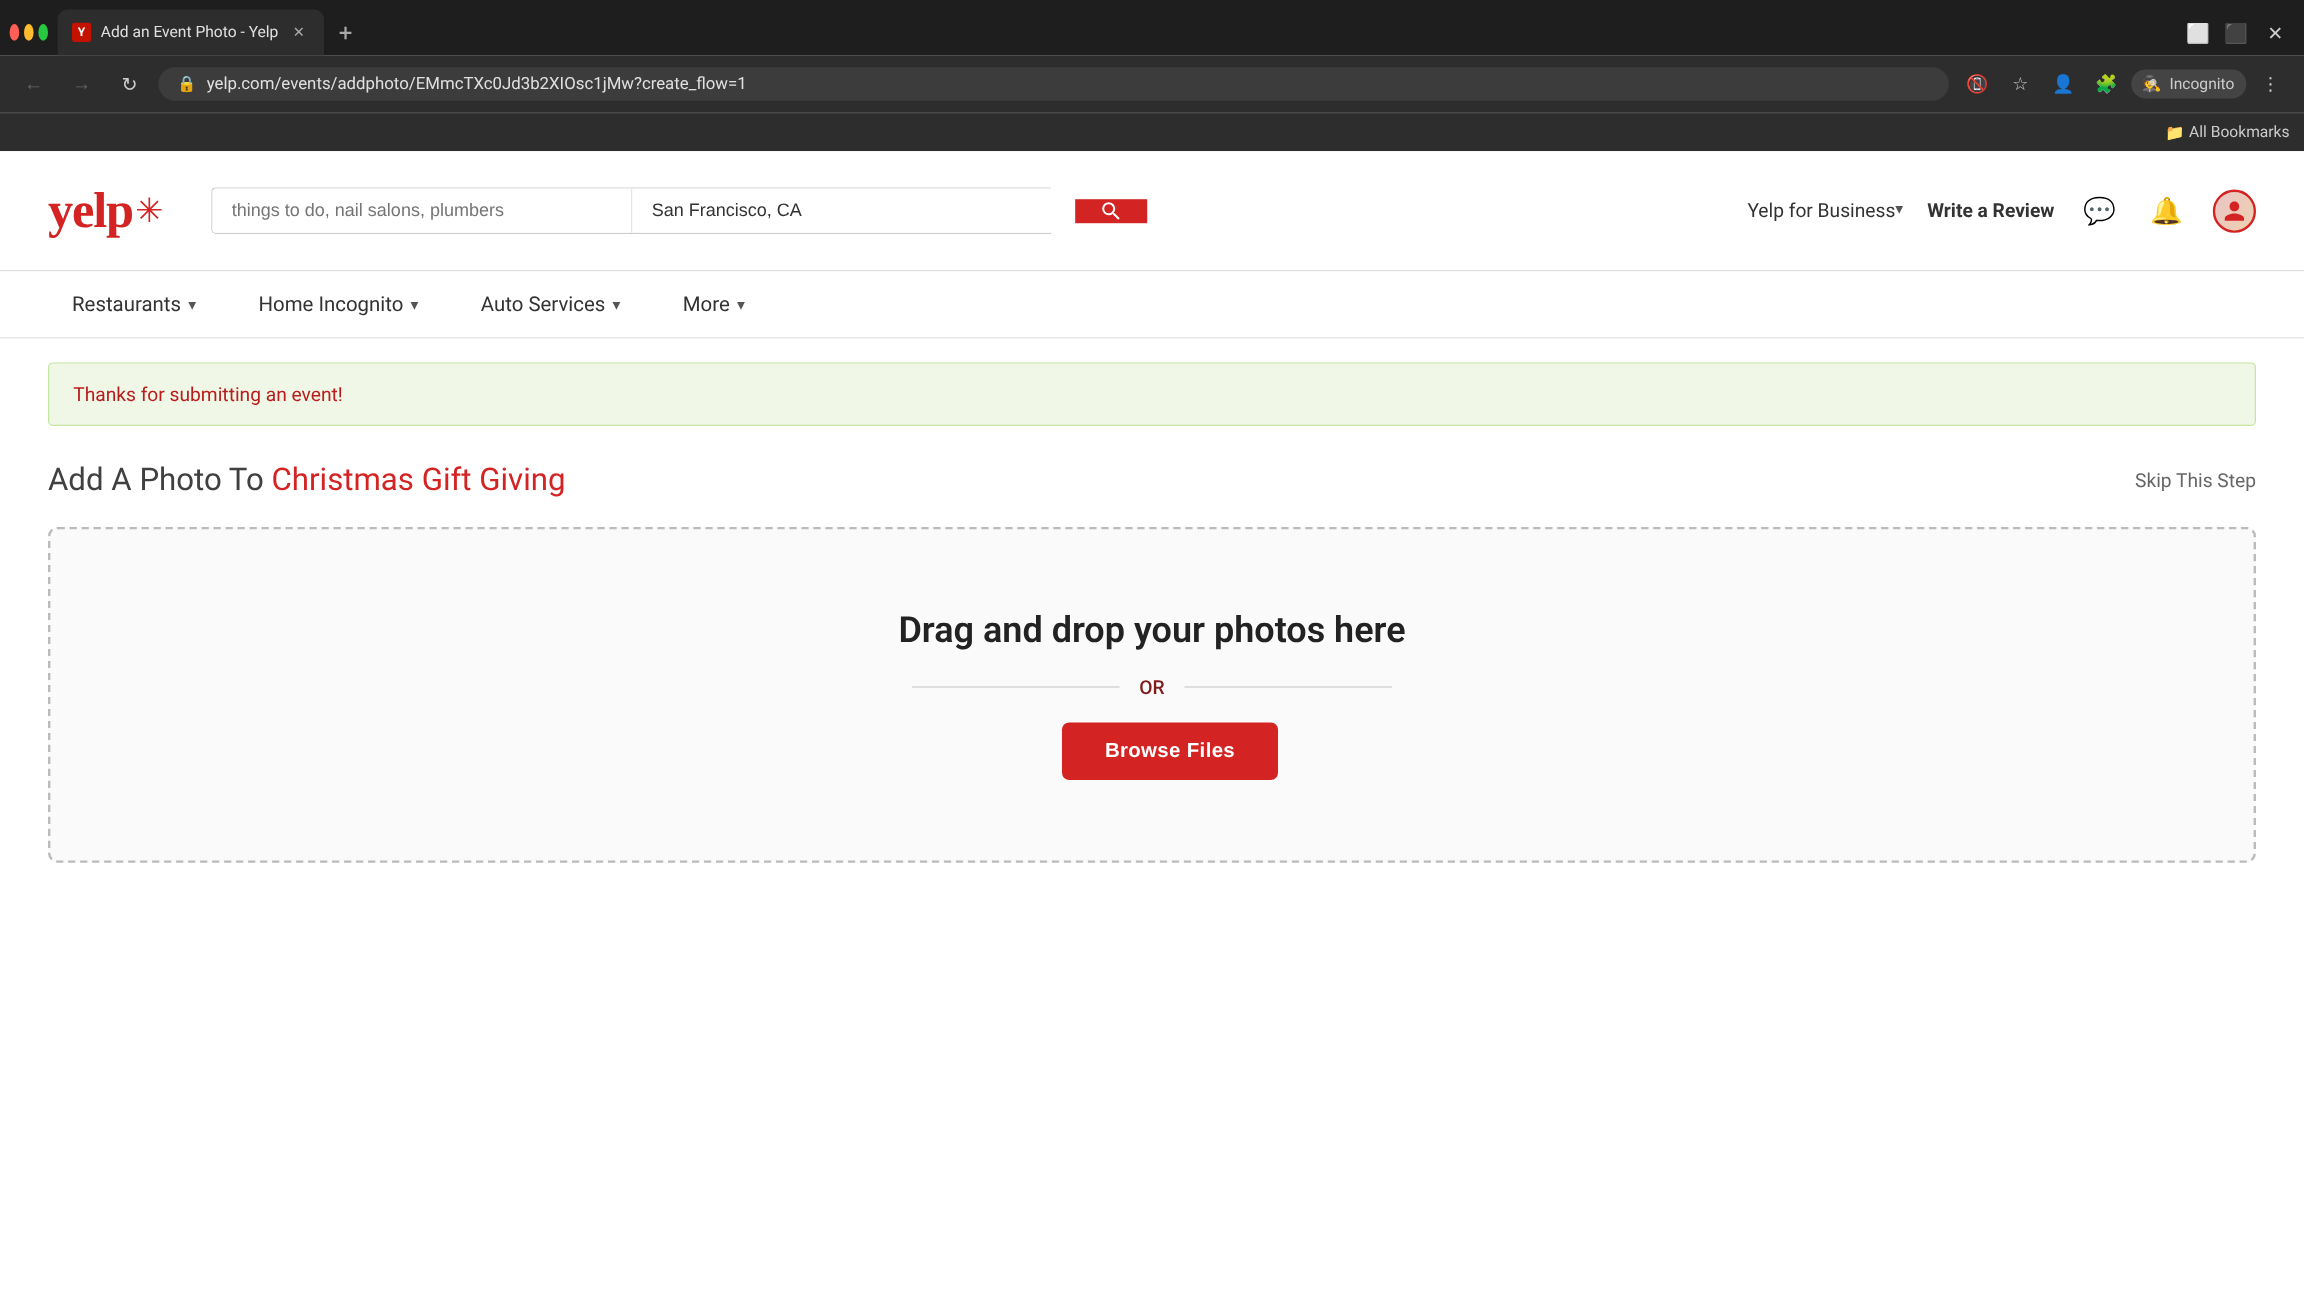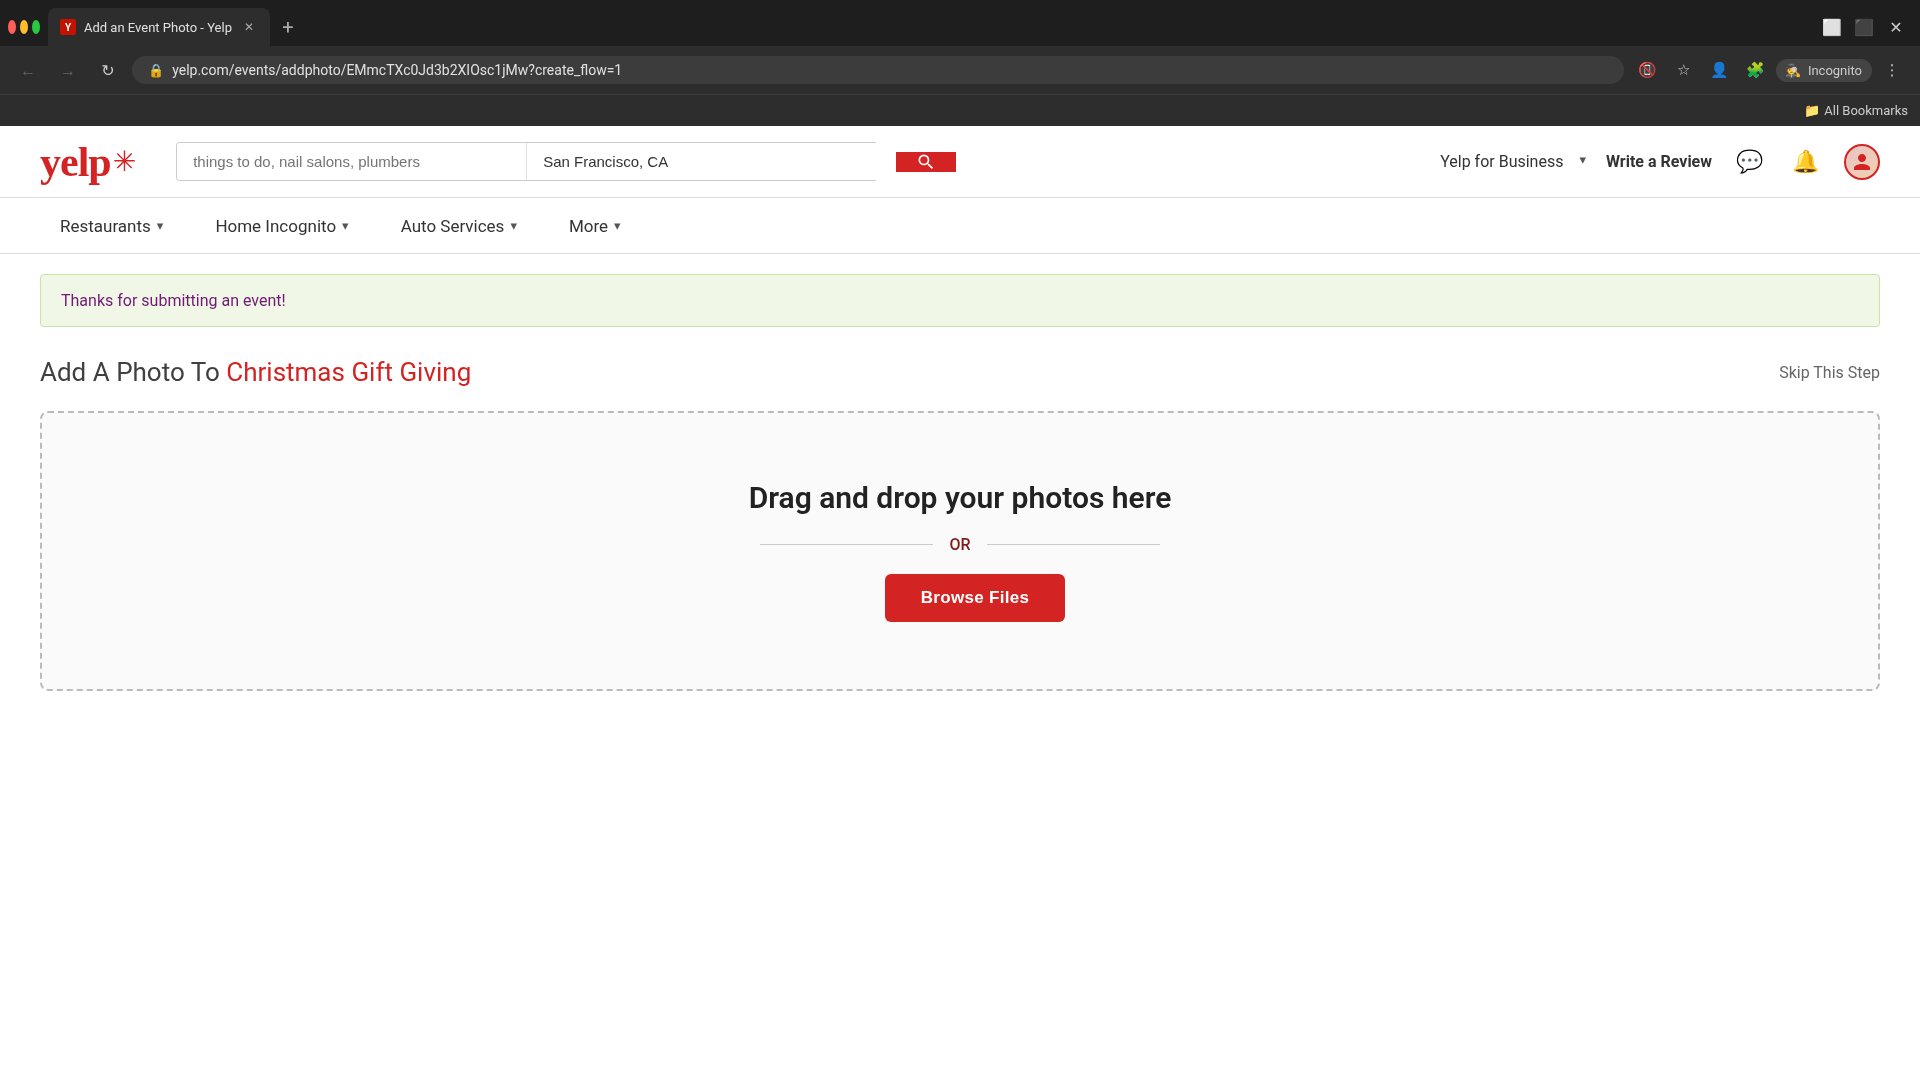--- a/index.html
+++ b/index.html
@@ -136,21 +136,21 @@
       width: 100%;
     }
 
     
     .yelp-header {
       display: flex;
       align-items: center;
       padding: 12px 40px;
       gap: 20px;
       border-bottom: 1px solid #e0e0e0;
-      height: 72px;
+      height: 100px;
     }
     .yelp-logo {
       display: flex;
       align-items: center;
       margin-right: 20px;
       cursor: pointer;
     }
     .yelp-logo-text {
       font-size: 42px;
       font-weight: 900;
@@ -207,21 +207,21 @@
       display: flex;
       align-items: center;
       gap: 20px;
       margin-left: auto;
     }
     .yelp-for-business {
       font-size: 16px;
       color: #333;
       cursor: pointer;
       display: flex;
-      gap: 16px;
+      gap: 0;
       font-weight: 400;
     }
     .write-review {
       font-size: 16px;
       color: #333;
       cursor: pointer;
       font-weight: 700;
       white-space: nowrap;
     }
     .header-icon {
@@ -266,21 +266,21 @@
     
     .success-banner {
       background: #f0f7e6;
       border: 1px solid #c3e6a0;
       margin: 20px 40px;
       padding: 16px 20px;
       border-radius: 4px;
     }
     .success-text {
       font-size: 16px;
-      color: #701a75;
+      color: #b91c1c;
     }
 
     
     .add-photo-section {
       padding: 10px 40px 40px;
     }
     .page-heading {
       display: flex;
       align-items: center;
       justify-content: space-between;

